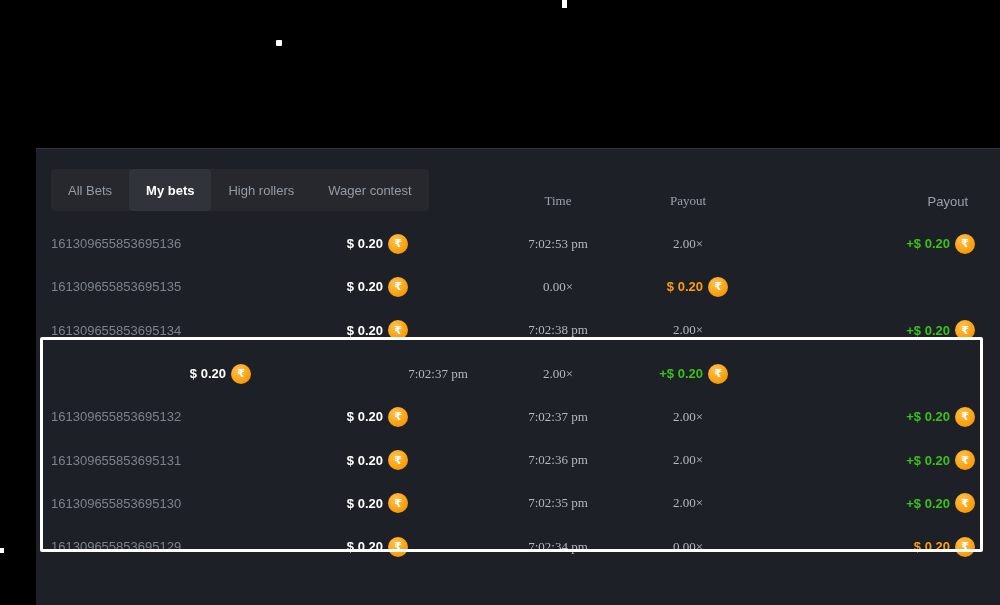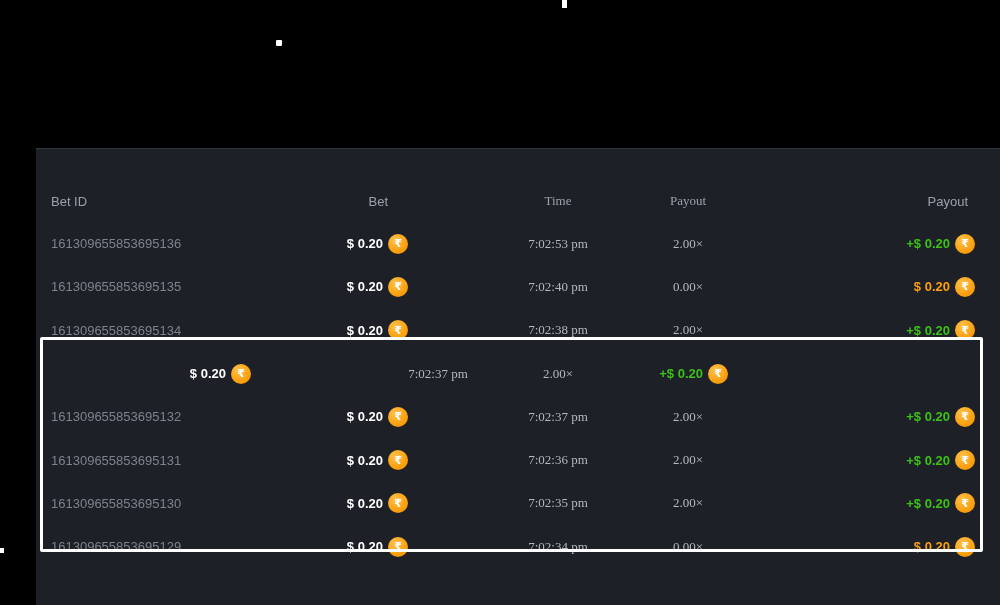--- a/index.html
+++ b/index.html
@@ -64,20 +64,26 @@
 </style>
 </head>
 <body>
 
 <div class="speck a"></div>
 <div class="speck b"></div>
 <div class="speck c"></div>
 
 <div class="panel">
 
+  <div class="tabbar">
+    <div class="tab">All Bets</div>
+    <div class="tab active">My bets</div>
+    <div class="tab">High rollers</div>
+    <div class="tab">Wager contest</div>
+  </div>
 
   <div class="thead">
     <div class="c-left">Bet ID</div>
     <div class="h-bet">Bet</div>
     <div></div>
     <div class="c-center">Time</div>
     <div class="c-center">Payout</div>
     <div class="h-profit">Payout</div>
   </div>
 
@@ -97,21 +103,20 @@
     </div>
   </div>
 
   <div class="trow">
     <div class="c-left betid">161309655853695135</div>
     <div class="c-right bet">
       <span class="amt">$ 0.20</span>
       <span class="coin">₹</span>
     </div>
     <div></div>
-    <div class="c-center dim time">7:02:40 pm</div>
     <div class="c-center dim payout">0.00×</div>
     <div class="c-right profit">
       <span class="amt" style="color: rgb(255, 158, 13);">$ 0.20</span>
       <span class="coin">₹</span>
     </div>
   </div>
 
   <div class="trow">
     <div class="c-left betid">161309655853695134</div>
     <div class="c-right bet">

